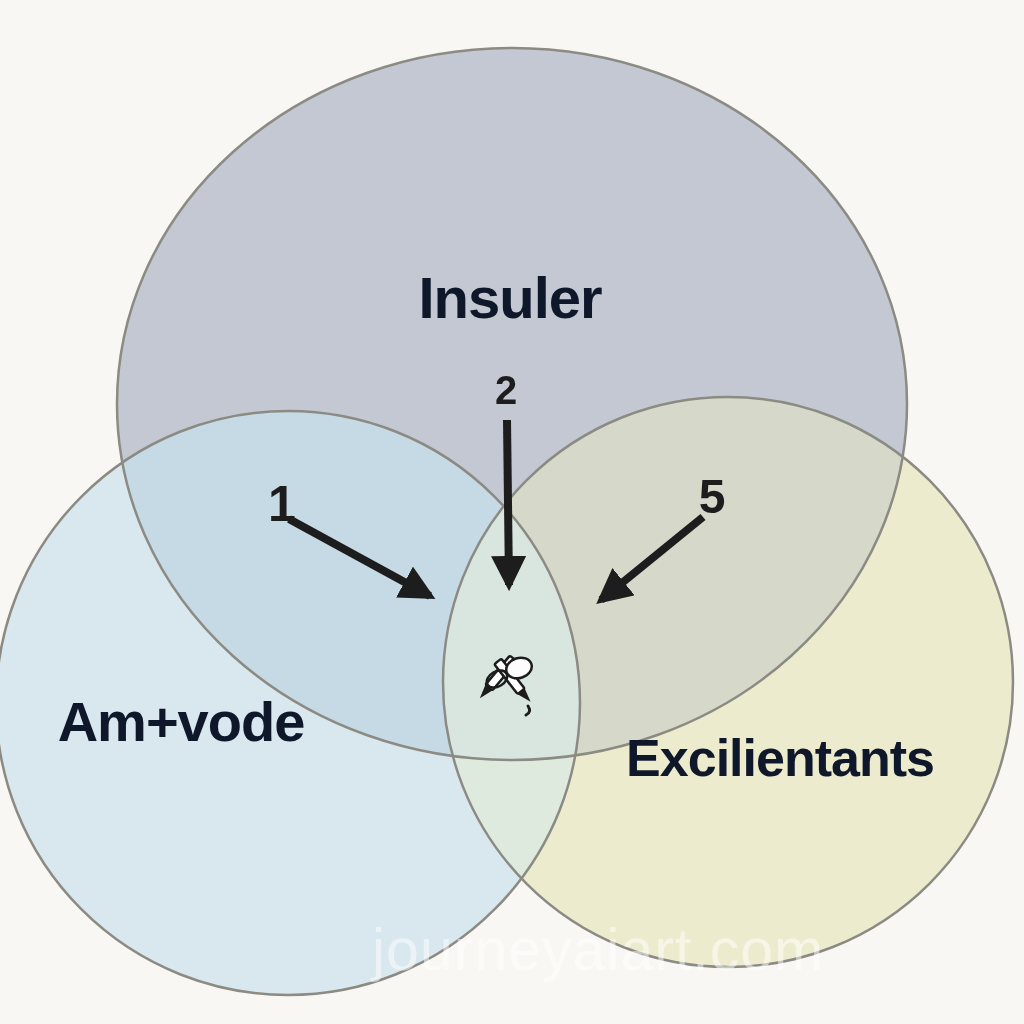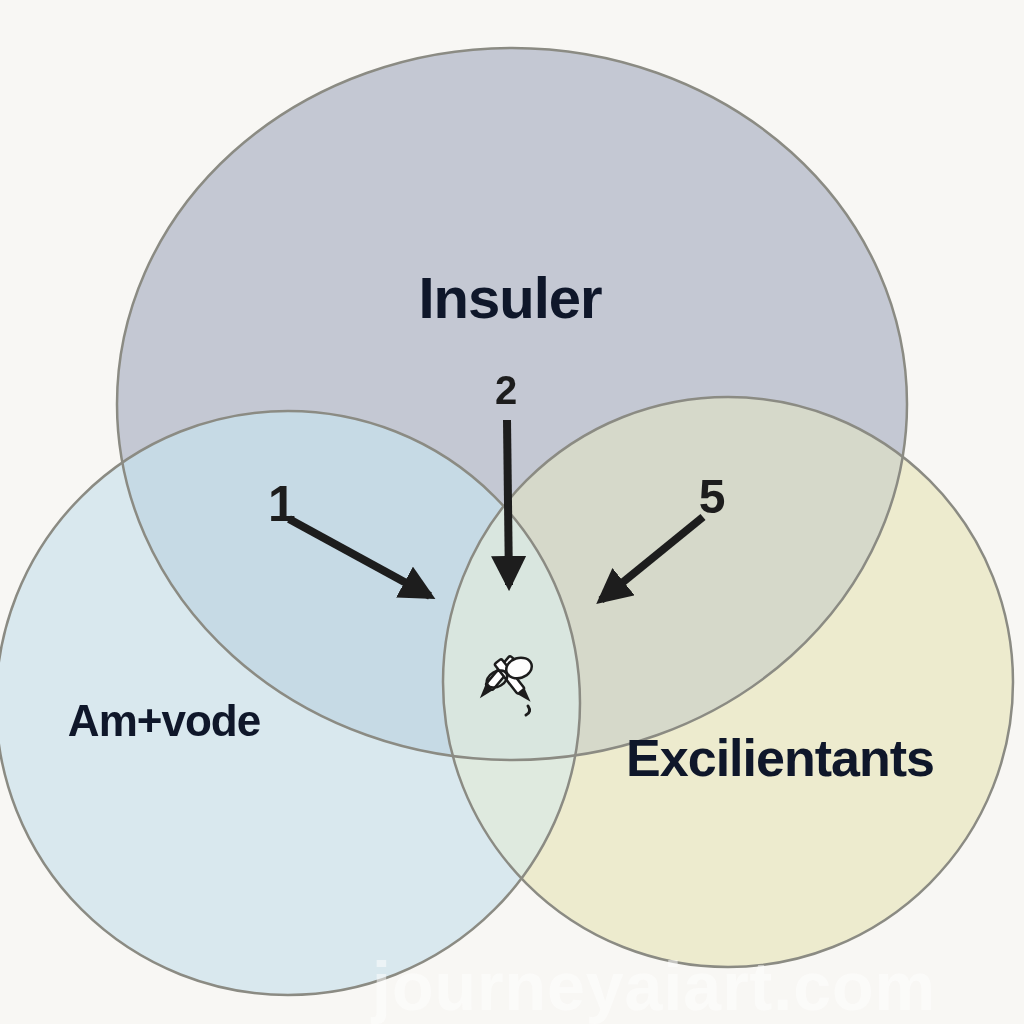--- a/index.html
+++ b/index.html
@@ -14,37 +14,36 @@
   .circle-label{
     position:absolute;
     transform:translate(-50%,-50%);
     color:#0f172a;
     font-weight:700;
     white-space:nowrap;
     text-align:center;
     letter-spacing:-1px;
   }
   .label-top{left:510px;top:297px;font-size:58px;}
-  .label-left{left:164px;top:721px;font-size:44px;}
+  .label-left{left:181px;top:721px;font-size:56px;}
   .label-right{left:780px;top:758px;font-size:52px;line-height:77px;}
   .arrow-num{
     font-family:"Liberation Sans", sans-serif;
     font-weight:700;
     fill:#1d1d1d;
   }
   .watermark{
     position:absolute;
     left:372px;top:916px;
-    font-size:68px;
-    font-weight:700;
+    font-size:59px;
+    font-weight:400;
     letter-spacing:1px;
     color:#ffffff;
     opacity:0.5;
     white-space:nowrap;
-    margin-top:31px;
   }
 </style>
 </head>
 <body>
 
 <div class="stage">
 
   <svg width="1024" height="1024" viewBox="0 0 1024 1024">
     <defs>
       <clipPath id="clip-left">

